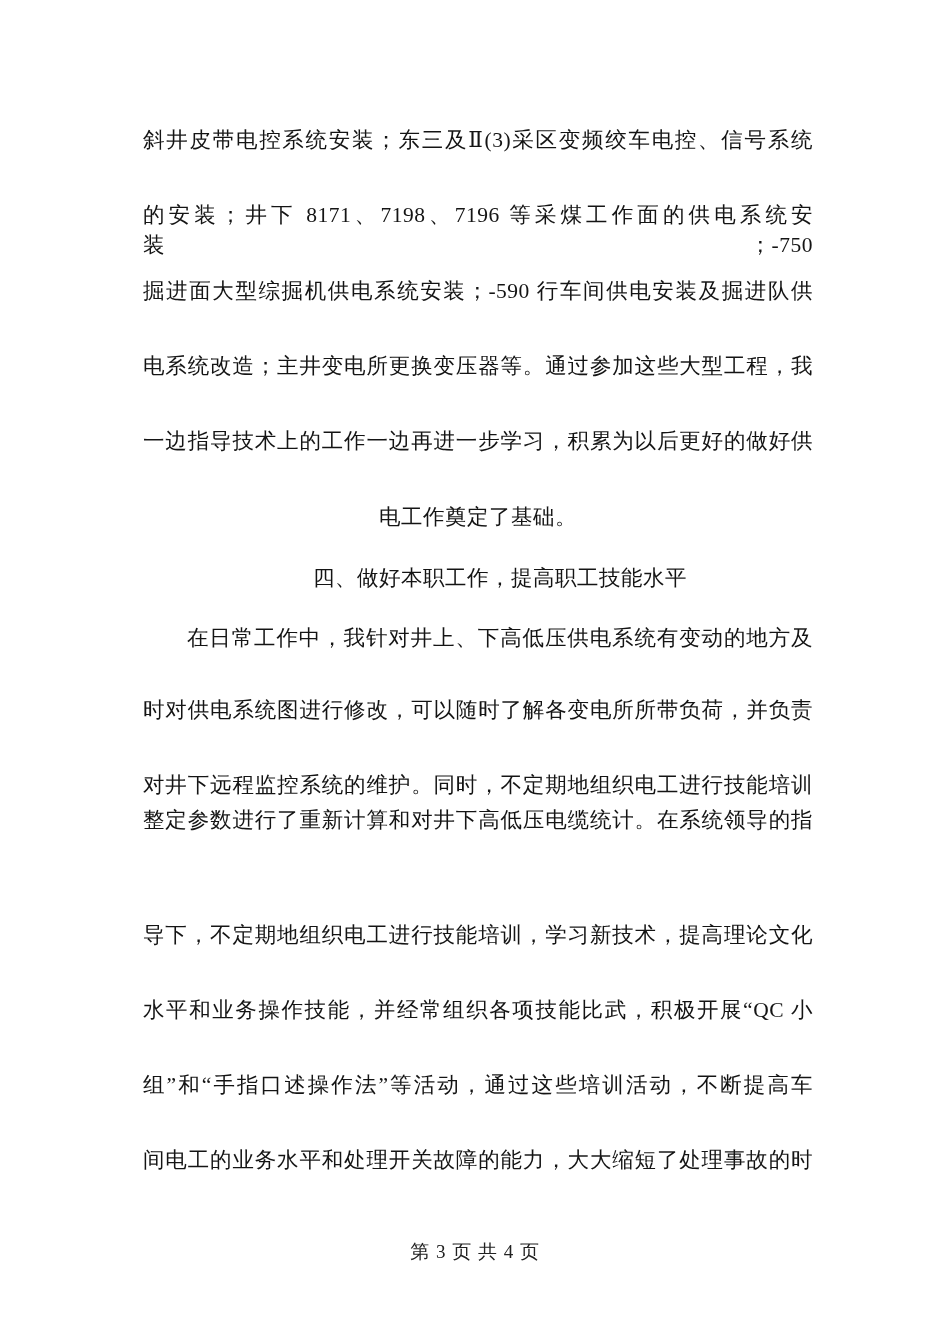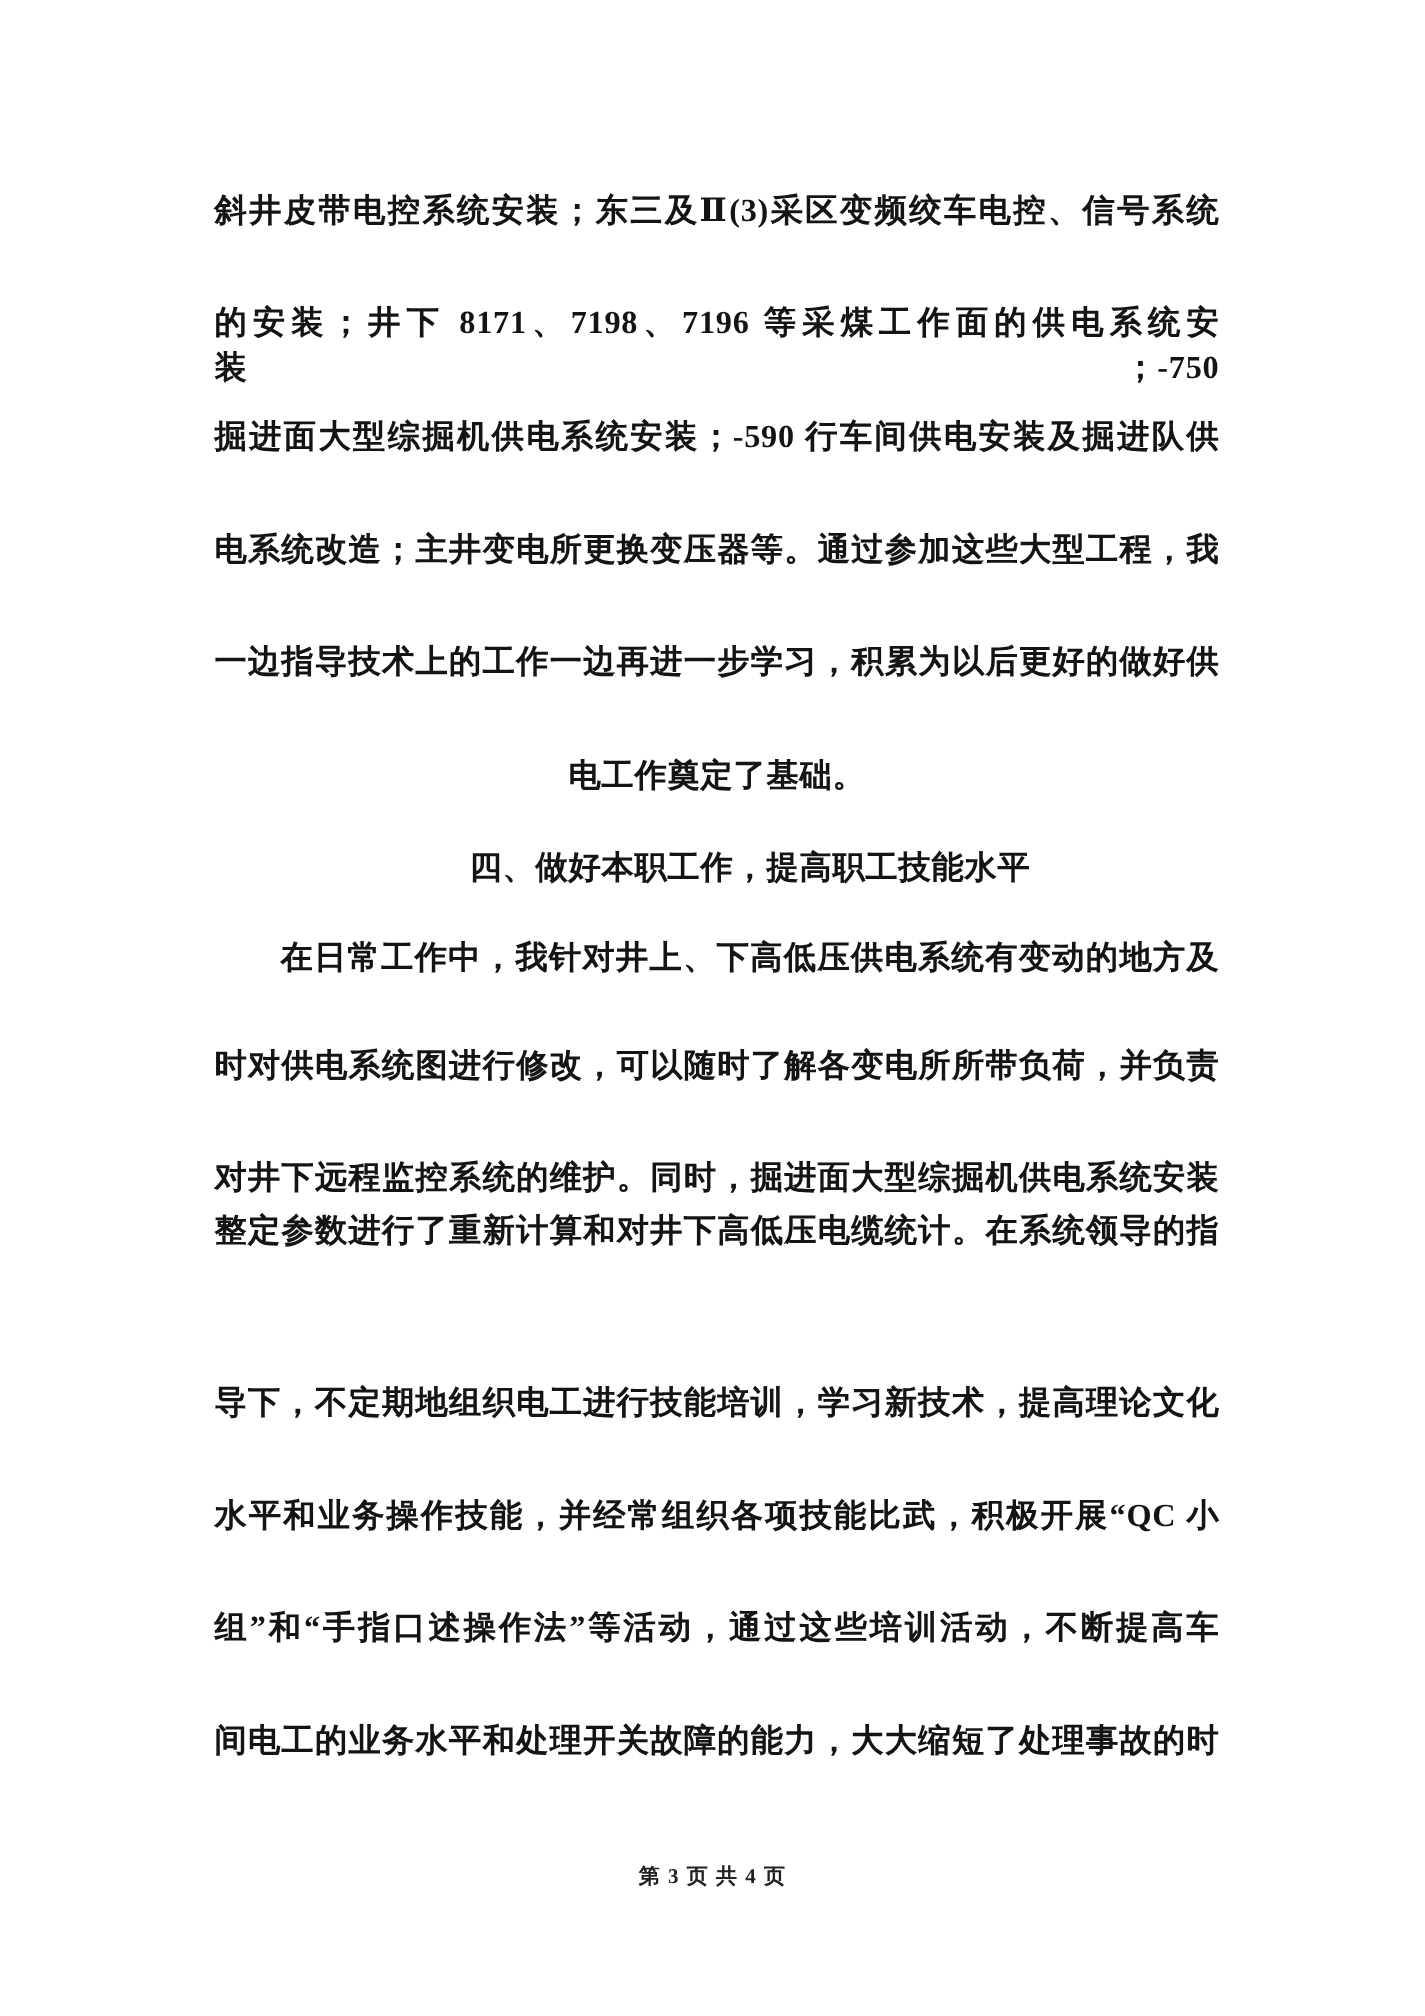--- a/index.html
+++ b/index.html
@@ -8,21 +8,20 @@
     background: #ffffff;
   }
   .page {
     position: relative;
     width: 950px;
     height: 1344px;
     background: #ffffff;
     overflow: hidden;
     font-family: "Liberation Serif", "DejaVu Serif", serif;
     color: #141414;
-    font-weight: bold;
   }
   .doc-line {
     position: absolute;
     left: 143px;
     width: 670px;
     font-size: 21.5px;
     line-height: 30px;
     letter-spacing: 0.5px;
     white-space: normal;
     text-align: center;
@@ -35,41 +34,41 @@
   .doc-line.indent {
     padding-left: 44px;
     width: 626px;
   }
   .footer {
     position: absolute;
     left: 0;
     top: 1242px;
     width: 950px;
     text-align: center;
-    font-size: 14px;
+    font-size: 19px;
     line-height: 20px;
     letter-spacing: 1px;
     color: #222222;
   }
 </style>
 </head>
 <body>
 
 <div class="page">
 
   <div class="doc-line justify" style="top:125px">斜井皮带电控系统安装；东三及Ⅱ(3)采区变频绞车电控、信号系统</div>
   <div class="doc-line justify" style="top:200px">的安装；井下 8171、7198、7196 等采煤工作面的供电系统安装；-750</div>
   <div class="doc-line justify" style="top:276px">掘进面大型综掘机供电系统安装；-590 行车间供电安装及掘进队供</div>
   <div class="doc-line justify" style="top:351px">电系统改造；主井变电所更换变压器等。通过参加这些大型工程，我</div>
   <div class="doc-line justify" style="top:426px">一边指导技术上的工作一边再进一步学习，积累为以后更好的做好供</div>
   <div class="doc-line" style="top:502px">电工作奠定了基础。</div>
   <div class="doc-line indent justify" style="top:623px">在日常工作中，我针对井上、下高低压供电系统有变动的地方及</div>
   <div class="doc-line indent" style="top:563px">四、做好本职工作，提高职工技能水平</div>
   <div class="doc-line justify" style="top:695px">时对供电系统图进行修改，可以随时了解各变电所所带负荷，并负责</div>
-  <div class="doc-line justify" style="top:770px">对井下远程监控系统的维护。同时，掘进面大型综掘机供电系统安装</div>
+  <div class="doc-line justify" style="top:770px">对井下远程监控系统的维护。同时，不定期地组织电工进行技能培训</div>
   <div class="doc-line justify" style="top:805px">整定参数进行了重新计算和对井下高低压电缆统计。在系统领导的指</div>
   <div class="doc-line justify" style="top:920px">导下，不定期地组织电工进行技能培训，学习新技术，提高理论文化</div>
   <div class="doc-line justify" style="top:995px">水平和业务操作技能，并经常组织各项技能比武，积极开展“QC 小</div>
   <div class="doc-line justify" style="top:1070px">组”和“手指口述操作法”等活动，通过这些培训活动，不断提高车</div>
   <div class="doc-line justify" style="top:1145px">间电工的业务水平和处理开关故障的能力，大大缩短了处理事故的时</div>
 
   <div class="footer">第 3 页 共 4 页</div>
 
 </div>
 

